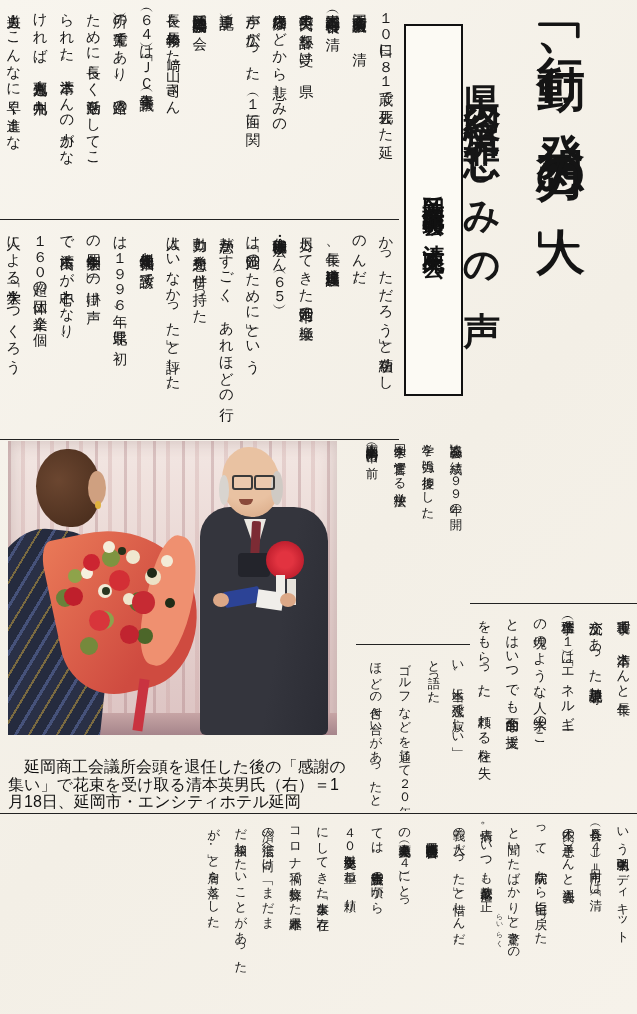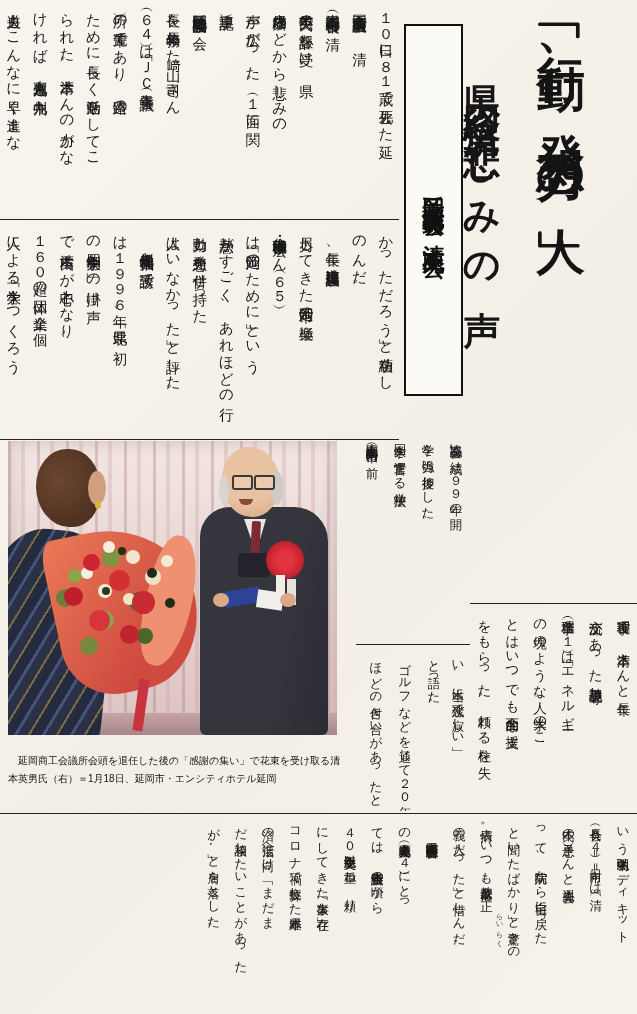--- a/index.html
+++ b/index.html
@@ -51,21 +51,21 @@
     font-family:"DejaVu Serif",serif;}
   
   .hrule{height:1px;background:#222;}
   .r1{left:0;top:219px;width:399px;}
   .r2{left:0;top:439px;width:399px;}
   .rab{left:356px;top:644px;width:114px;}
   .rc{left:470px;top:603px;width:167px;}
   .rfull{left:0;top:813px;width:637px;}
   
   .caption{
-    left:8px;top:742px;width:338px;font-size:10px;line-height:17.6px;
+    left:8px;top:742px;width:338px;font-size:16px;line-height:17.6px;
     text-indent:1em;color:#121212;font-family:"Liberation Sans",sans-serif;
   }
   
   .photo{
     left:8px;top:441px;width:329px;height:294px;overflow:hidden;
     background:linear-gradient(180deg,#f3e7e3 0%,#e6d2cf 55%,#dcc3c2 100%);
     box-shadow:inset 0 0 18px rgba(90,60,60,.25);
   }
   .curtain{left:0;top:0;width:100%;height:100%;
     background:repeating-linear-gradient(90deg,rgba(160,110,115,.30) 0 3px,rgba(0,0,0,0) 3px 13px,rgba(196,152,152,.28) 13px 17px,rgba(0,0,0,0) 17px 29px);}

